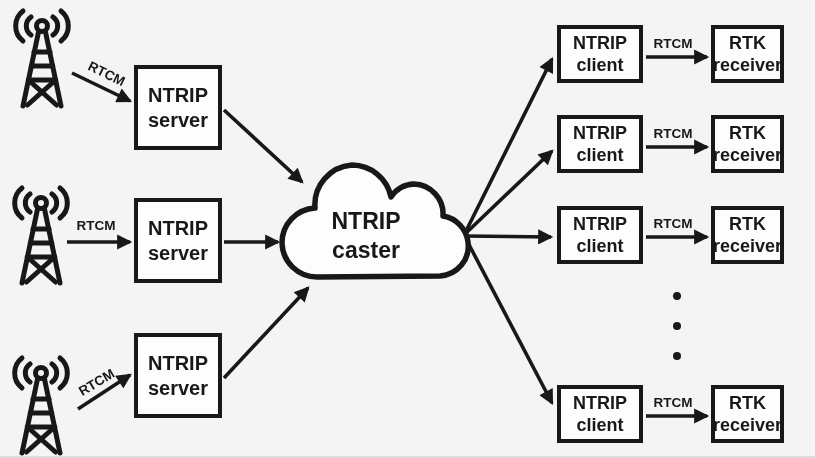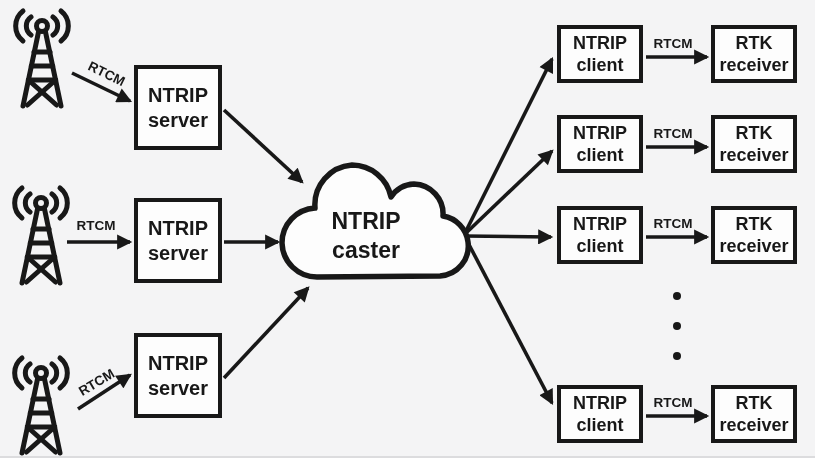--- a/index.html
+++ b/index.html
@@ -23,21 +23,21 @@
     border:4px solid var(--ink);
     background:var(--node-fill);
     color:var(--ink);
     display:flex;align-items:center;justify-content:center;
     text-align:center;
     white-space:pre-line;
     font-weight:700;
   }
   .server-box{left:134px;width:88px;height:85px;font-size:20px;line-height:25px;}
   .client-box{left:557px;width:86px;height:58px;font-size:18px;line-height:22px;}
-  .receiver-box{left:711px;width:86px;height:58px;font-size:18px;line-height:22px;}
+  .receiver-box{left:711px;width:73px;height:58px;font-size:18px;line-height:22px;}
   .cloud-label{
     position:absolute;left:296px;top:207px;width:140px;
     color:var(--ink);text-align:center;white-space:pre-line;
     font-weight:700;font-size:23px;line-height:29px;
   }
   .rtcm{
     font-weight:700;font-size:13.5px;
     fill:var(--ink);
   }
   .arrow{stroke:var(--ink);stroke-width:3.6;fill:none;}

